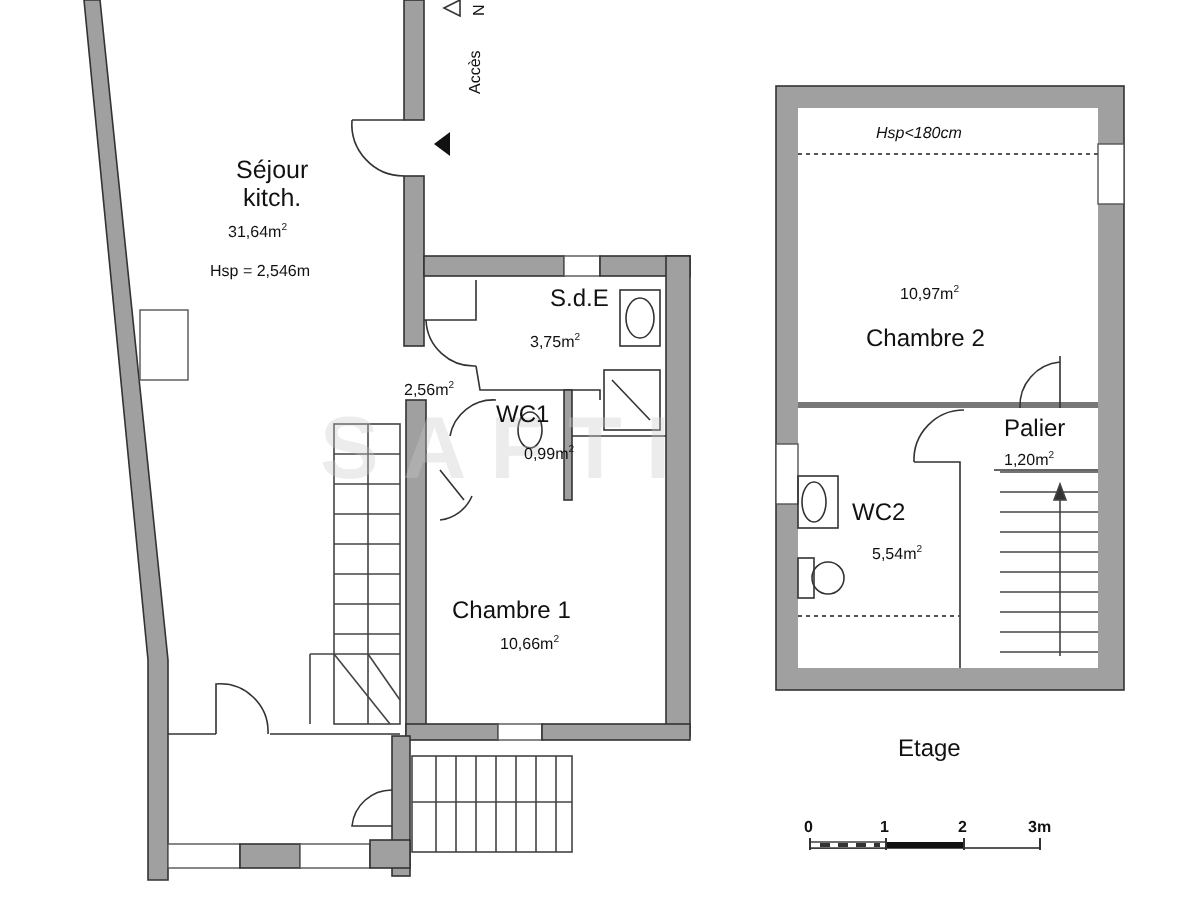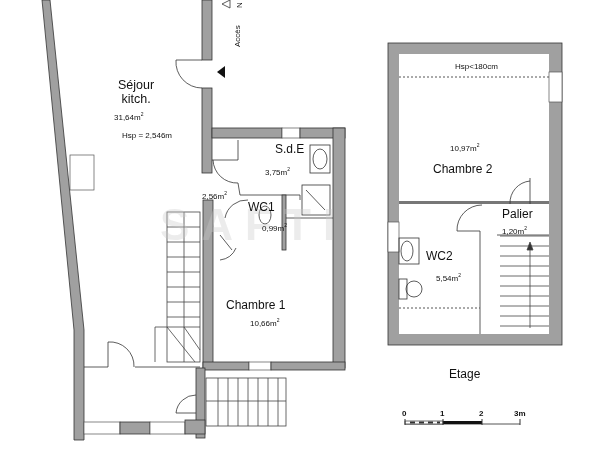--- a/index.html
+++ b/index.html
@@ -147,37 +147,37 @@
   </g>
 </svg>
 
 <div class="wm">SAFTI</div>
 
 <div class="lbl big" style="left:118px;top:78px;">
   <div>Séjour</div>
   <div>kitch.</div>
 </div>
 <div class="lbl area" style="left:114px;top:111px;"><span>31,64m</span><sup>2</sup></div>
-<div class="lbl area" style="left:105px;top:131px;margin-left:17px;">Hsp = 2,546m</div>
+<div class="lbl area" style="left:105px;top:131px;">Hsp = 2,546m</div>
 
 <div class="lbl" style="left:233px;top:47px;font-size:8px;transform:rotate(-90deg);transform-origin:left top;">Accès</div>
 <div class="lbl" style="left:235px;top:0px;font-size:8px;transform:rotate(-90deg);transform-origin:left top;top:8px;">N</div>
 
 <div class="lbl room" style="left:275px;top:142px;">S.d.E</div>
 <div class="lbl area" style="left:265px;top:166px;"><span>3,75m</span><sup>2</sup></div>
 
 <div class="lbl area" style="left:202px;top:190px;"><span>2,56m</span><sup>2</sup></div>
 
 <div class="lbl room" style="left:248px;top:200px;">WC1</div>
 <div class="lbl area" style="left:262px;top:222px;"><span>0,99m</span><sup>2</sup></div>
 
 <div class="lbl room" style="left:226px;top:298px;">Chambre 1</div>
 <div class="lbl area" style="left:250px;top:317px;"><span>10,66m</span><sup>2</sup></div>
 
-<div class="lbl area" style="left:455px;top:62px;">Hsp&lt;180cm</div>
+<div class="lbl area" style="left:438px;top:62px;font-style:italic;">Hsp&lt;180cm</div>
 <div class="lbl room" style="left:433px;top:121px;margin-top:41px;">Chambre 2</div>
 <div class="lbl area" style="left:450px;top:142px;"><span>10,97m</span><sup>2</sup></div>
 
 <div class="lbl room" style="left:502px;top:207px;">Palier</div>
 <div class="lbl area" style="left:502px;top:225px;"><span>1,20m</span><sup>2</sup></div>
 
 <div class="lbl room" style="left:426px;top:249px;">WC2</div>
 <div class="lbl area" style="left:436px;top:272px;"><span>5,54m</span><sup>2</sup></div>
 
 <div class="lbl" style="left:449px;top:367px;font-size:12px;">Etage</div>

